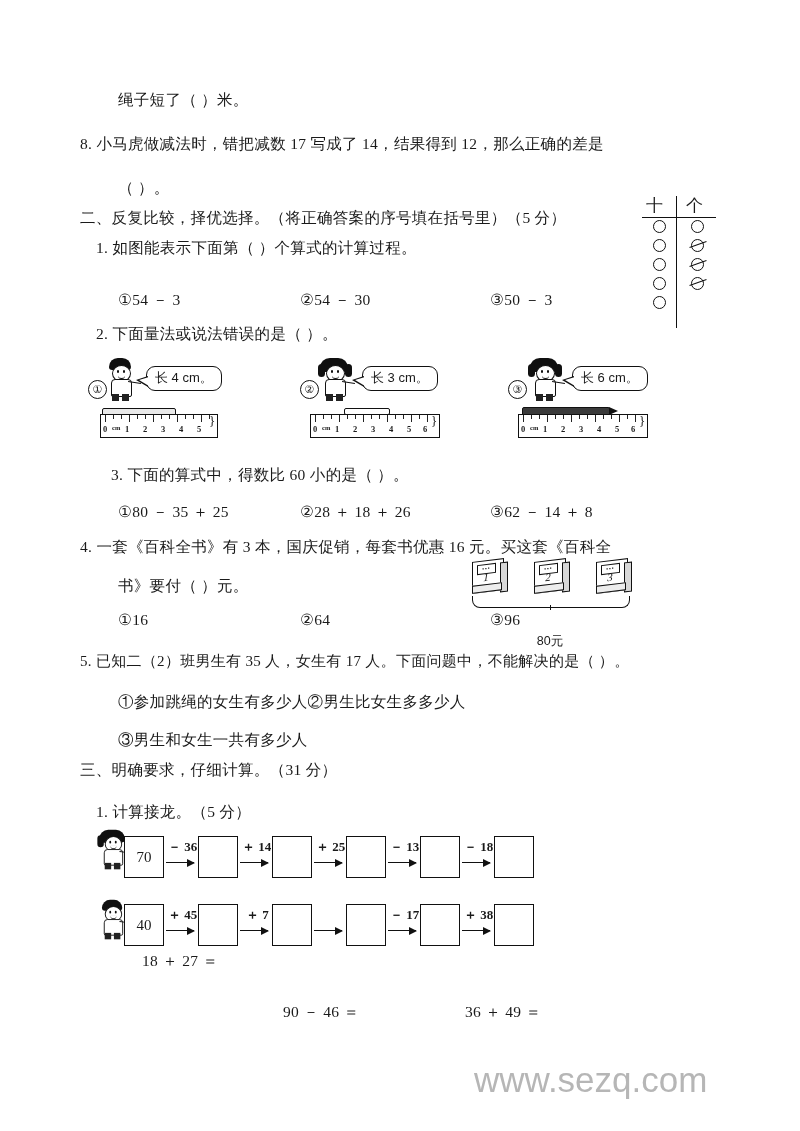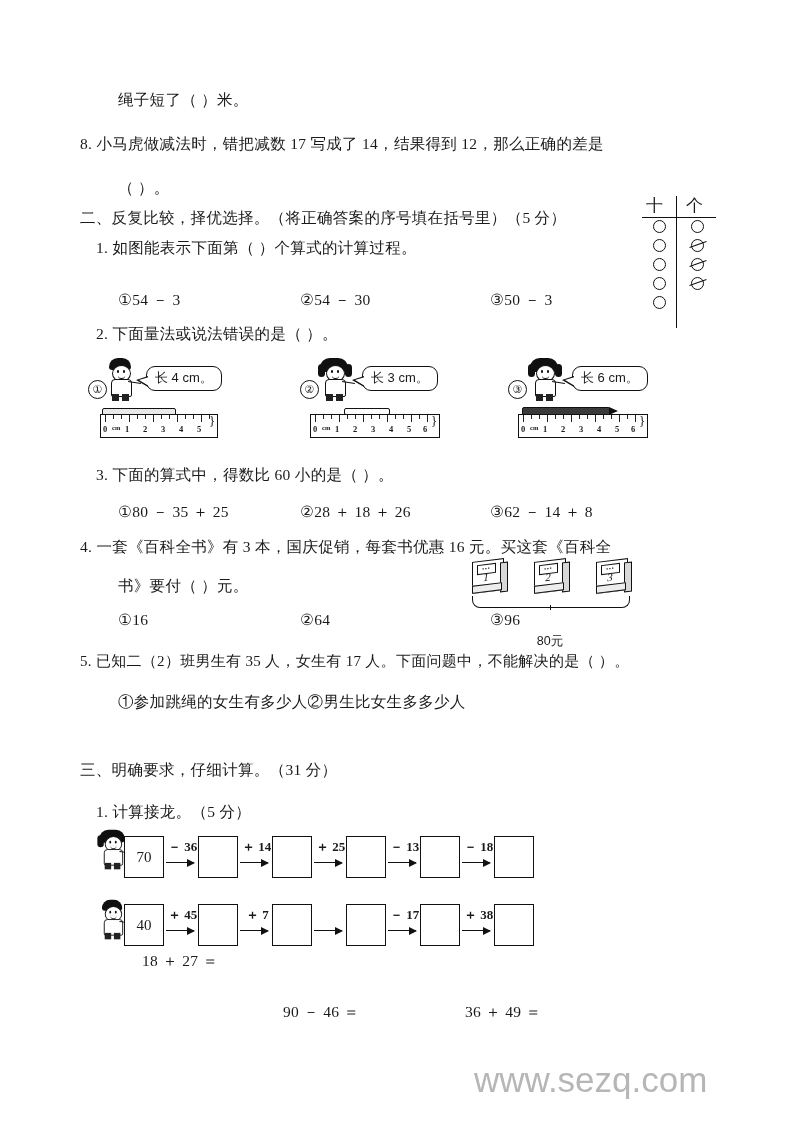--- a/index.html
+++ b/index.html
@@ -400,21 +400,21 @@
         <span style="left:42px">2</span>
         <span style="left:60px">3</span>
         <span style="left:78px">4</span>
         <span style="left:96px">5</span>
         <span style="left:112px">6</span>
       </div>
       <div class="zig">}</div>
     </div>
   </div>
 
-  <div class="line indent1" style="top:463px;">3. 下面的算式中，得数比 60 小的是（            ）。</div>
+  <div class="line indent1" style="top:463px;margin-left:15px;">3. 下面的算式中，得数比 60 小的是（            ）。</div>
   <div class="line" style="left:118px;top:500px;">①80 － 35 ＋ 25</div>
   <div class="line" style="left:300px;top:500px;">②28 ＋ 18 ＋ 26</div>
   <div class="line" style="left:490px;top:500px;">③62 － 14 ＋ 8</div>
 
   <div class="line" style="left:80px;top:535px;">4. 一套《百科全书》有 3 本，国庆促销，每套书优惠 16 元。买这套《百科全</div>
   <div class="line indent2" style="top:574px;">书》要付（            ）元。</div>
   <div class="line" style="left:118px;top:608px;">①16</div>
   <div class="line" style="left:300px;top:608px;">②64</div>
   <div class="line" style="left:490px;top:608px;">③96</div>
 
@@ -441,20 +441,21 @@
       <div class="base"></div>
     </div>
     <div class="brace" style="left:2px;top:36px;width:156px;">
       <div class="brace-mid"></div>
     </div>
     <div class="brace-label" style="left:2px;top:49px;width:156px;margin-top:24px;">80元</div>
   </div>
 
   <div class="line" style="left:80px;top:650px;font-size:15px;">5. 已知二（2）班男生有 35 人，女生有 17 人。下面问题中，不能解决的是（        ）。</div>
   <div class="line indent2" style="top:690px;">①参加跳绳的女生有多少人②男生比女生多多少人</div>
+  <div class="line indent2" style="top:728px;">③男生和女生一共有多少人</div>
 
   <div class="line" style="left:80px;top:758px;">三、明确要求，仔细计算。（31 分）</div>
   <div class="line indent1" style="top:800px;">1. 计算接龙。（5 分）</div>
 
   <div class="person" style="left:96px;top:828px;transform:scale(.92);">
     <div class="p-hair girl"></div>
     <div class="p-tail l"></div>
     <div class="p-face">
       <div class="p-eye l"></div>
       <div class="p-eye r"></div>

